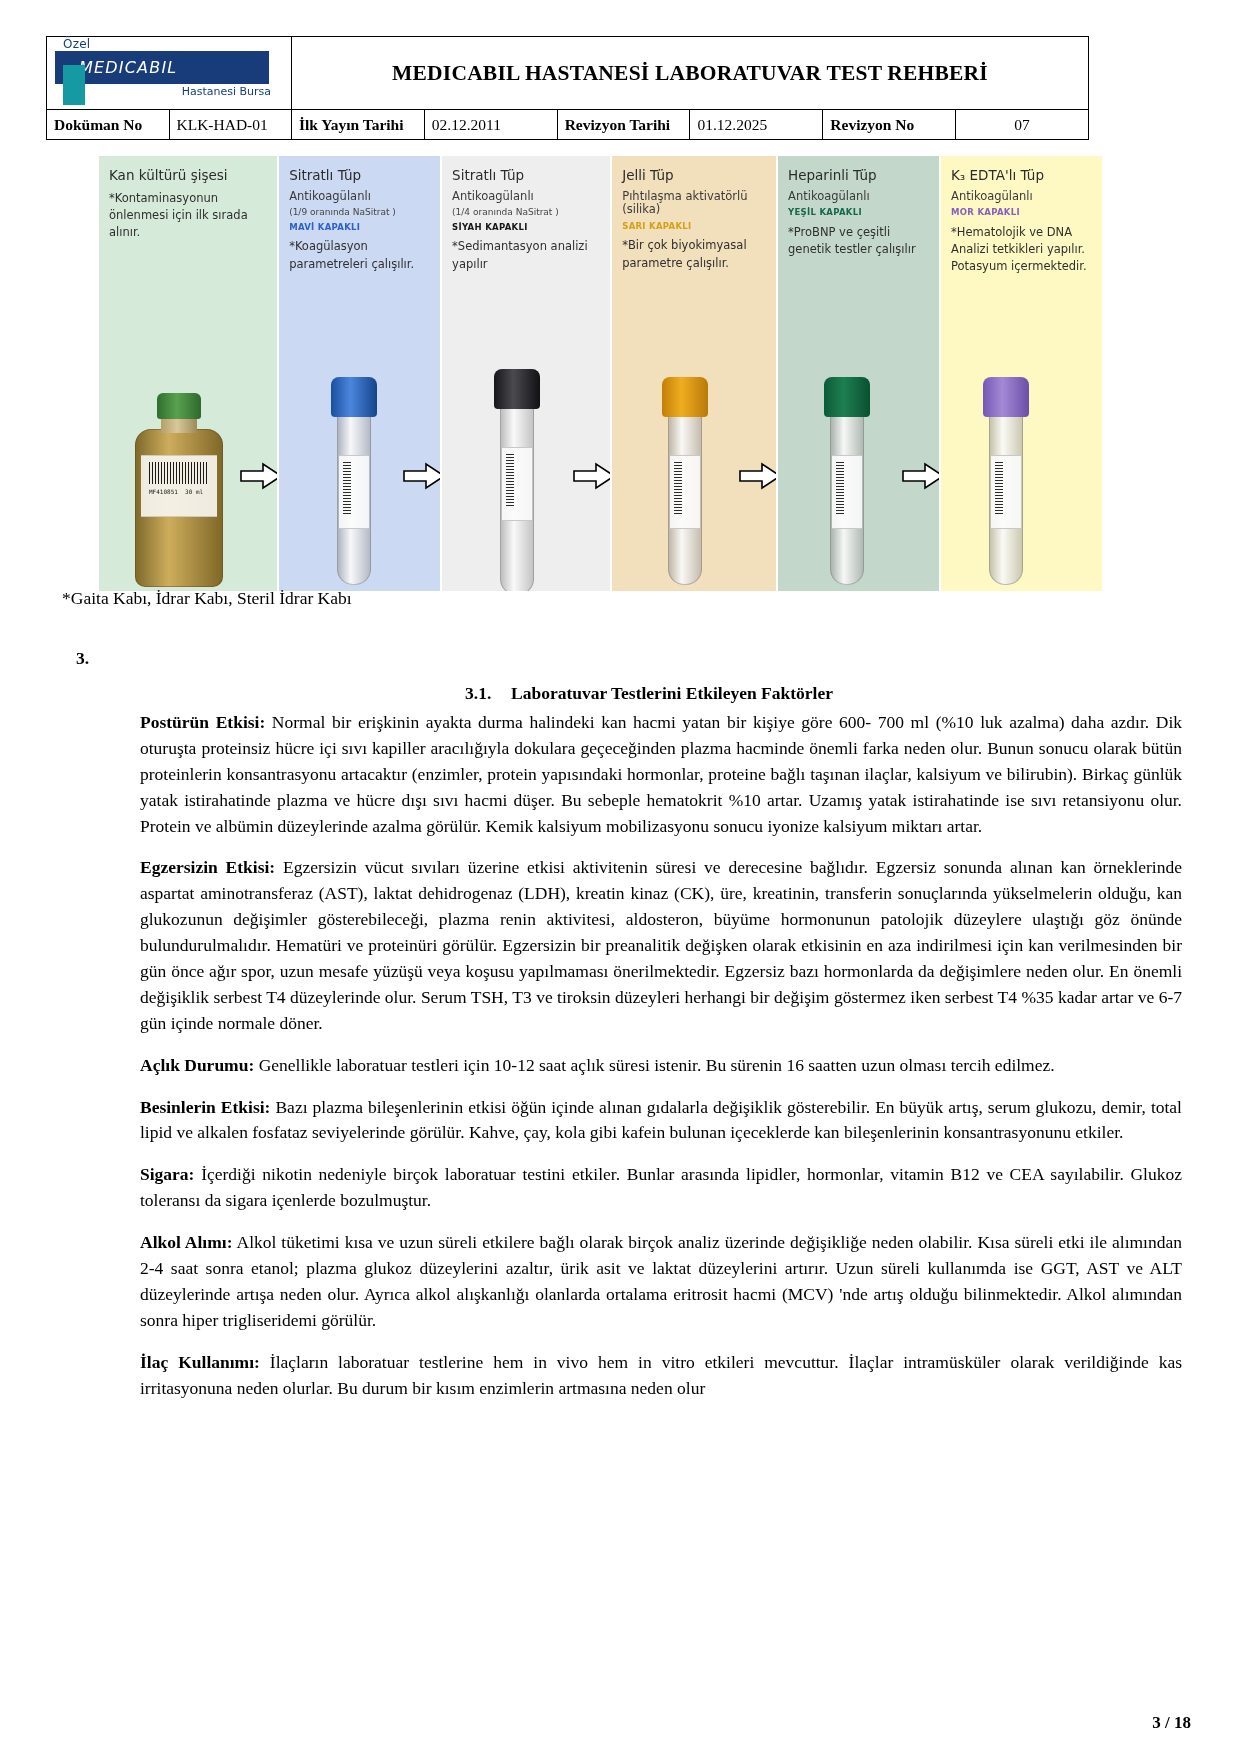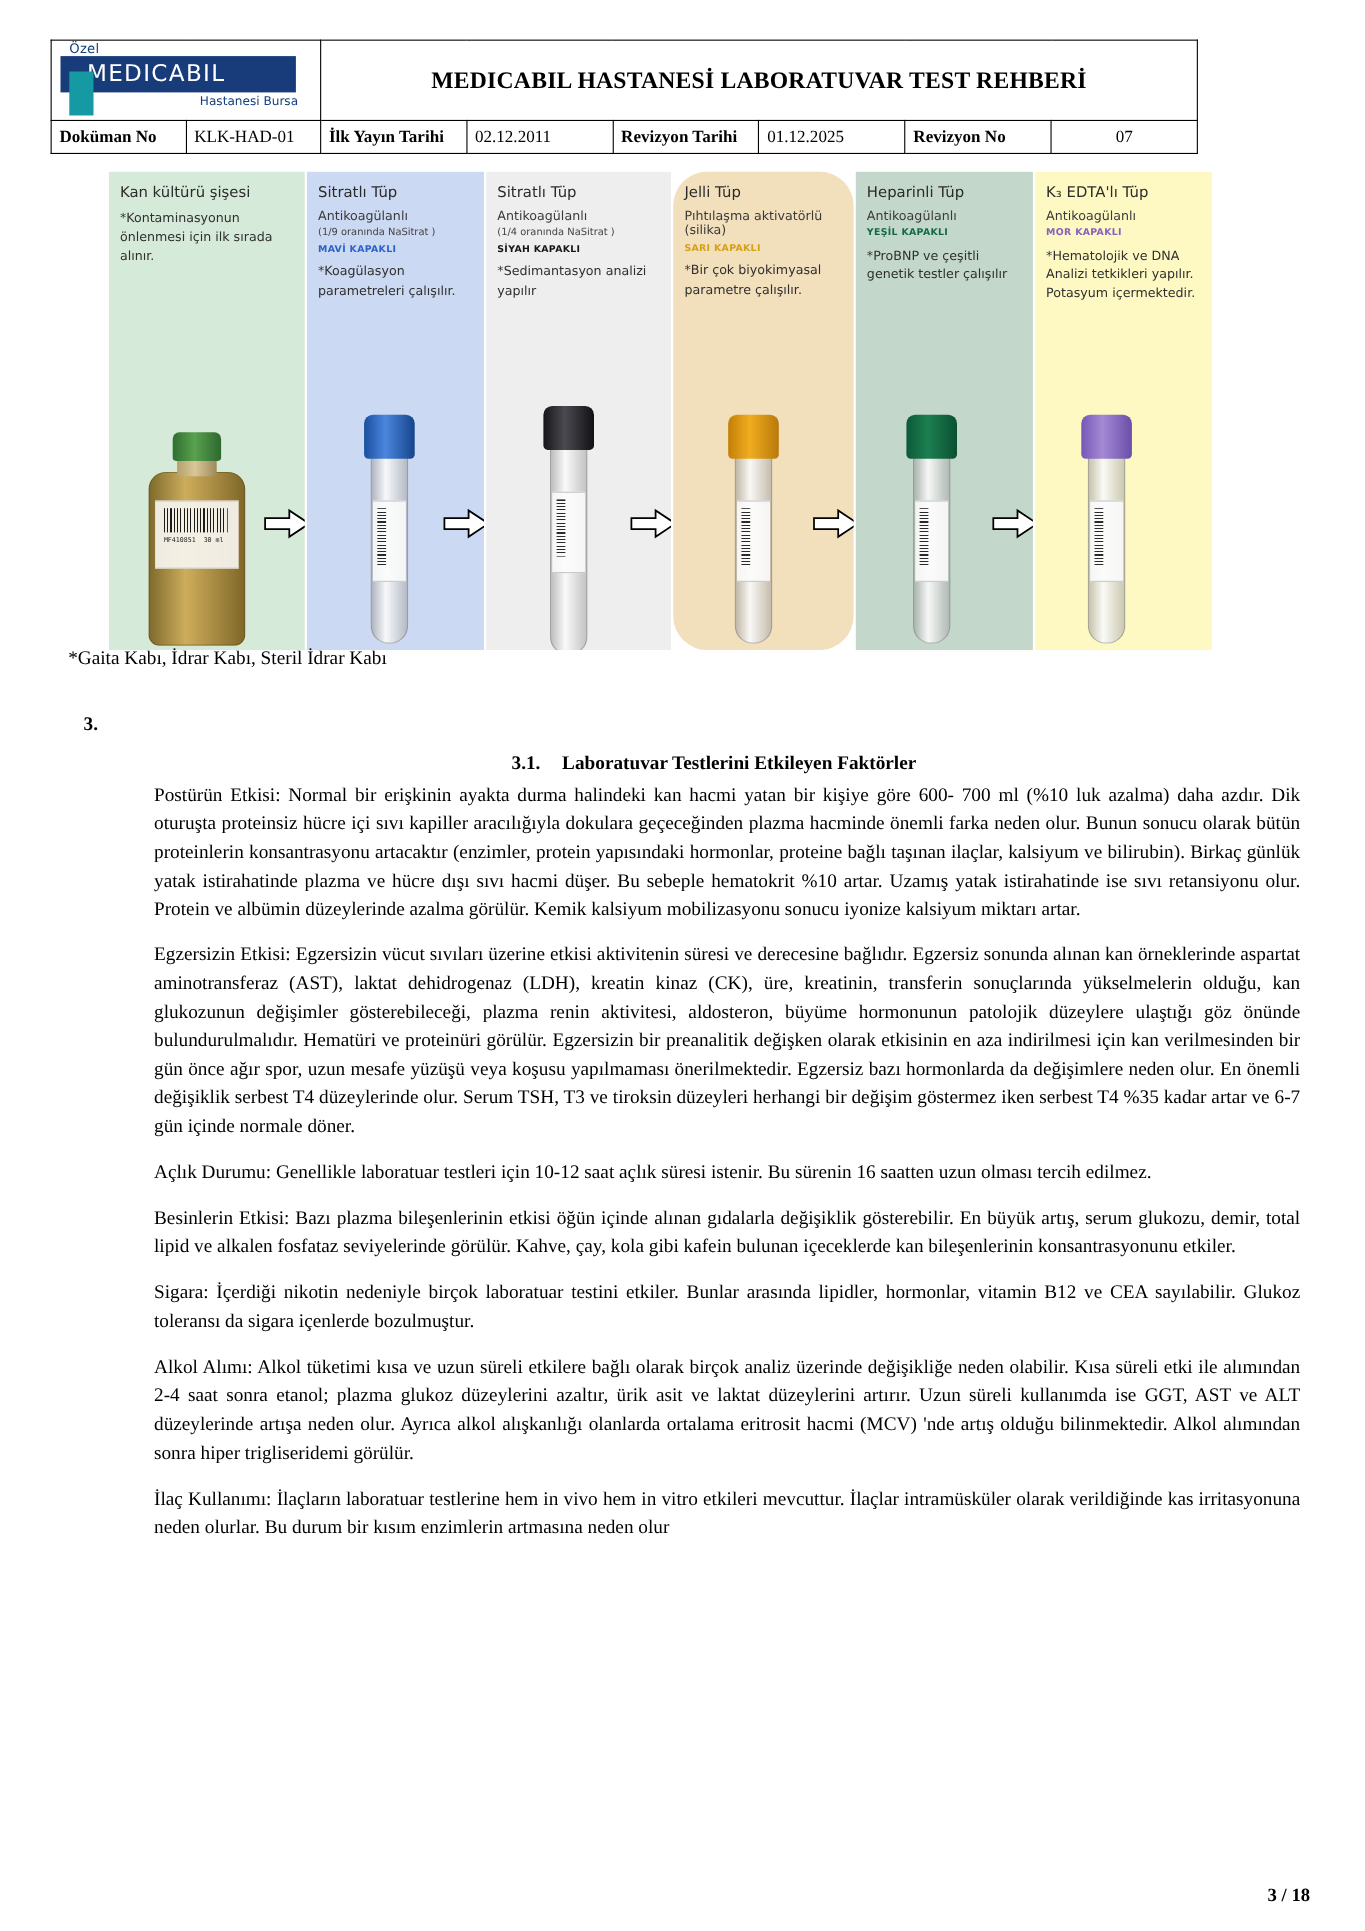--- a/index.html
+++ b/index.html
@@ -62,25 +62,26 @@
     background: #183b79;
     height: 33px;
     width: 214px;
     margin-left: 8px;
     display: flex;
     align-items: center;
   }
   .logo-band-text {
     color: #ffffff;
     font-family: "DejaVu Sans", sans-serif;
-    font-size: 21px;
+    font-size: 16px;
     font-weight: 400;
     letter-spacing: 1.2px;
     margin-left: 24px;
     line-height: 1;
+    font-style: italic;
   }
   .logo-teal {
     position: absolute;
     left: 8px;
     top: 14px;
     width: 22px;
     height: 40px;
     background: #159aa4;
   }
   .logo-sub {
@@ -122,21 +123,21 @@
   .tube-panel {
     flex: 1 1 0;
     position: relative;
     overflow: hidden;
     padding: 10px 8px 0 10px;
     font-family: "DejaVu Sans", sans-serif;
   }
   .tube-panel.p0 { flex: 1.12 1 0; background: #d6ead9; }
   .tube-panel.p1 { flex: 1.0 1 0;  background: #ccd9f2; }
   .tube-panel.p2 { flex: 1.05 1 0; background: #eeeeee; }
-  .tube-panel.p3 { flex: 1.02 1 0; background: #f2dfbc; border-radius: 31px; }
+  .tube-panel.p3 { flex: 1.02 1 0; background: #f2dfbc; }
   .tube-panel.p4 { flex: 1.0 1 0;  background: #c3d8ca; }
   .tube-panel.p5 { flex: 1.0 1 0;  background: #fef9c3; }
 
   .t-title {
     font-size: 13.5px;
     color: #2b2b2b;
     margin: 2px 0 6px 0;
     line-height: 1.15;
     font-weight: 400;
   }
@@ -299,21 +300,21 @@
   }
   .h-sub .n { width: 34px; flex: none; }
   .para {
     margin: 0 0 16px 78px;
     width: 1042px;
     font-size: 17.5px;
     line-height: 1.48;
     text-align: justify;
     text-justify: inter-word;
   }
-  .para b { font-weight: normal; }
+  .para b { font-weight: bold; }
   .page-num {
     position: absolute;
     right: 50px;
     bottom: 22px;
     font-size: 17px;
     font-weight: bold;
   }
 </style>
 </head>
 <body>

